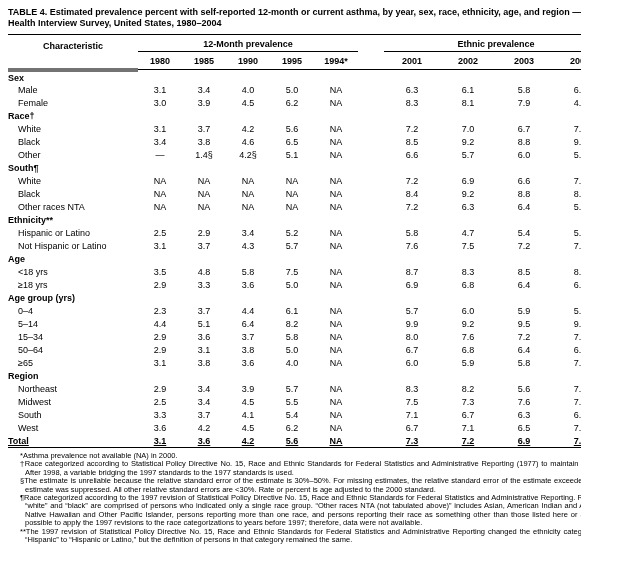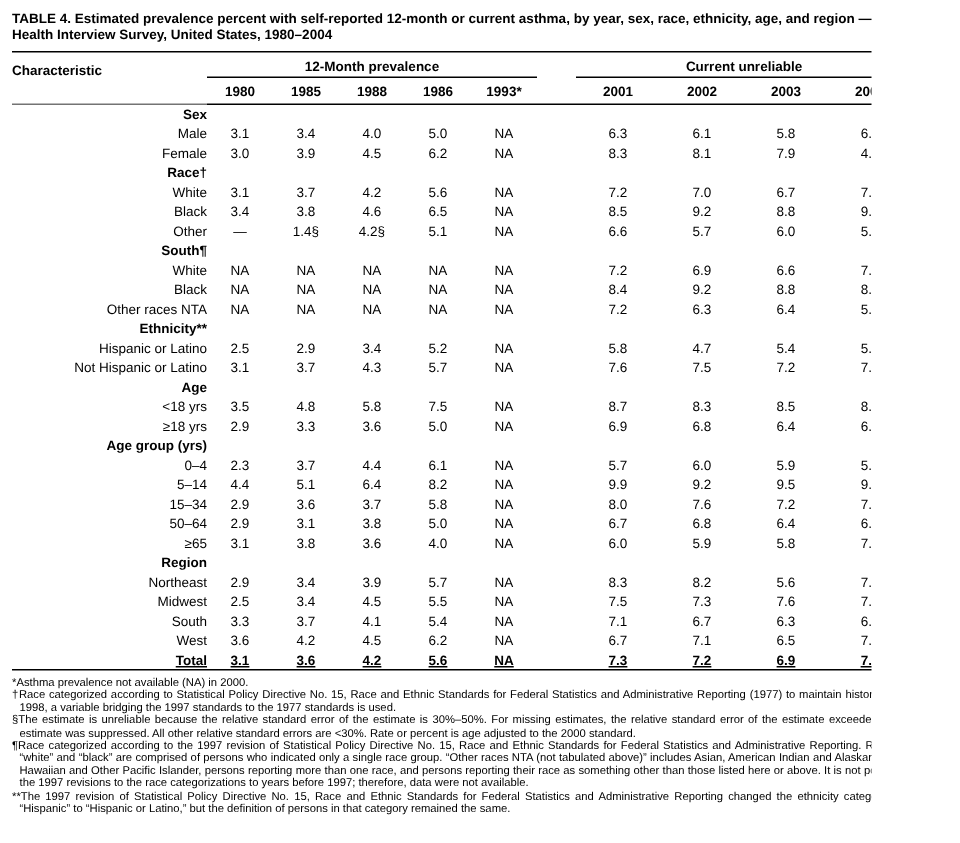--- a/index.html
+++ b/index.html
@@ -17,40 +17,40 @@
   table {
     border-collapse:collapse; table-layout:fixed; width:624px;
     border-top:1px solid #000;
   }
   th, td {
     font-size:9px; line-height:12px; padding:0;
     vertical-align:middle; overflow:hidden; white-space:nowrap;
   }
   th { font-weight:bold; }
   .char-h {
-    text-align:left; vertical-align:bottom;
-    border-bottom:1px solid #737373; padding-bottom:16px;
+    text-align:center; vertical-align:bottom;
+    border-bottom:4px solid #737373; padding-bottom:16px;
   }
   .group-h {
     border-bottom:1px solid #000;
     padding-top:3px; padding-bottom:1px;
   }
   .gap-h { border-bottom:none; }
   .yh { text-align:center; padding-top:3px; padding-bottom:2px; }
   #year-row th { border-bottom:1px solid #000; }
   tbody td { height:13px; }
-  .lab { text-align:right; }
+  .lab { text-align:left; }
   .ind { padding-left:10px; }
   .section-row .lab { font-weight:bold; }
   .val { text-align:center; }
   .total-row td { font-weight:bold; border-bottom:1px solid #000;text-decoration:underline; }
   .footnotes { margin-top:4px; width:624px; }
   .fnote {
     font-size:7.5px; line-height:8.4px; text-align:justify;
-    padding-left:5px; text-indent:-5px;
+    padding-left:5px; text-indent:-5px;margin-left:12px;
   }
 </style>
 </head>
 <body>
 
 <div class="page">
 
   <div class="title">TABLE 4. Estimated prevalence percent with self-reported 12-month or current asthma, by year, sex, race, ethnicity, age, and region — National Health Interview Survey, United States, 1980–2004</div>
 
   <table>
@@ -59,29 +59,29 @@
       <col span="5" style="width:44px">
       <col style="width:26px">
       <col span="4" style="width:56px">
       <col style="width:24px">
     </colgroup>
     <thead>
       <tr>
         <th class="char-h" rowspan="2">Characteristic</th>
         <th class="group-h" colspan="5">12-Month prevalence</th>
         <th class="gap-h"></th>
-        <th class="group-h" colspan="4">Current unreliable</th>
+        <th class="group-h" colspan="4">Ethnic prevalence</th>
         <th class="gap-h"></th>
       </tr>
       <tr id="year-row">
           <th class="yh">1980</th>
           <th class="yh">1985</th>
-          <th class="yh">1988</th>
-          <th class="yh">1986</th>
-          <th class="yh">1993*</th>
+          <th class="yh">1990</th>
+          <th class="yh">1995</th>
+          <th class="yh">1994*</th>
           <th class="sp"></th>
           <th class="yh">2001</th>
           <th class="yh">2002</th>
           <th class="yh">2003</th>
           <th class="yh">2004</th>
           <th class="pad"></th>
         </tr>
     </thead>
     <tbody id="table-body">
         <tr class="section-row">

